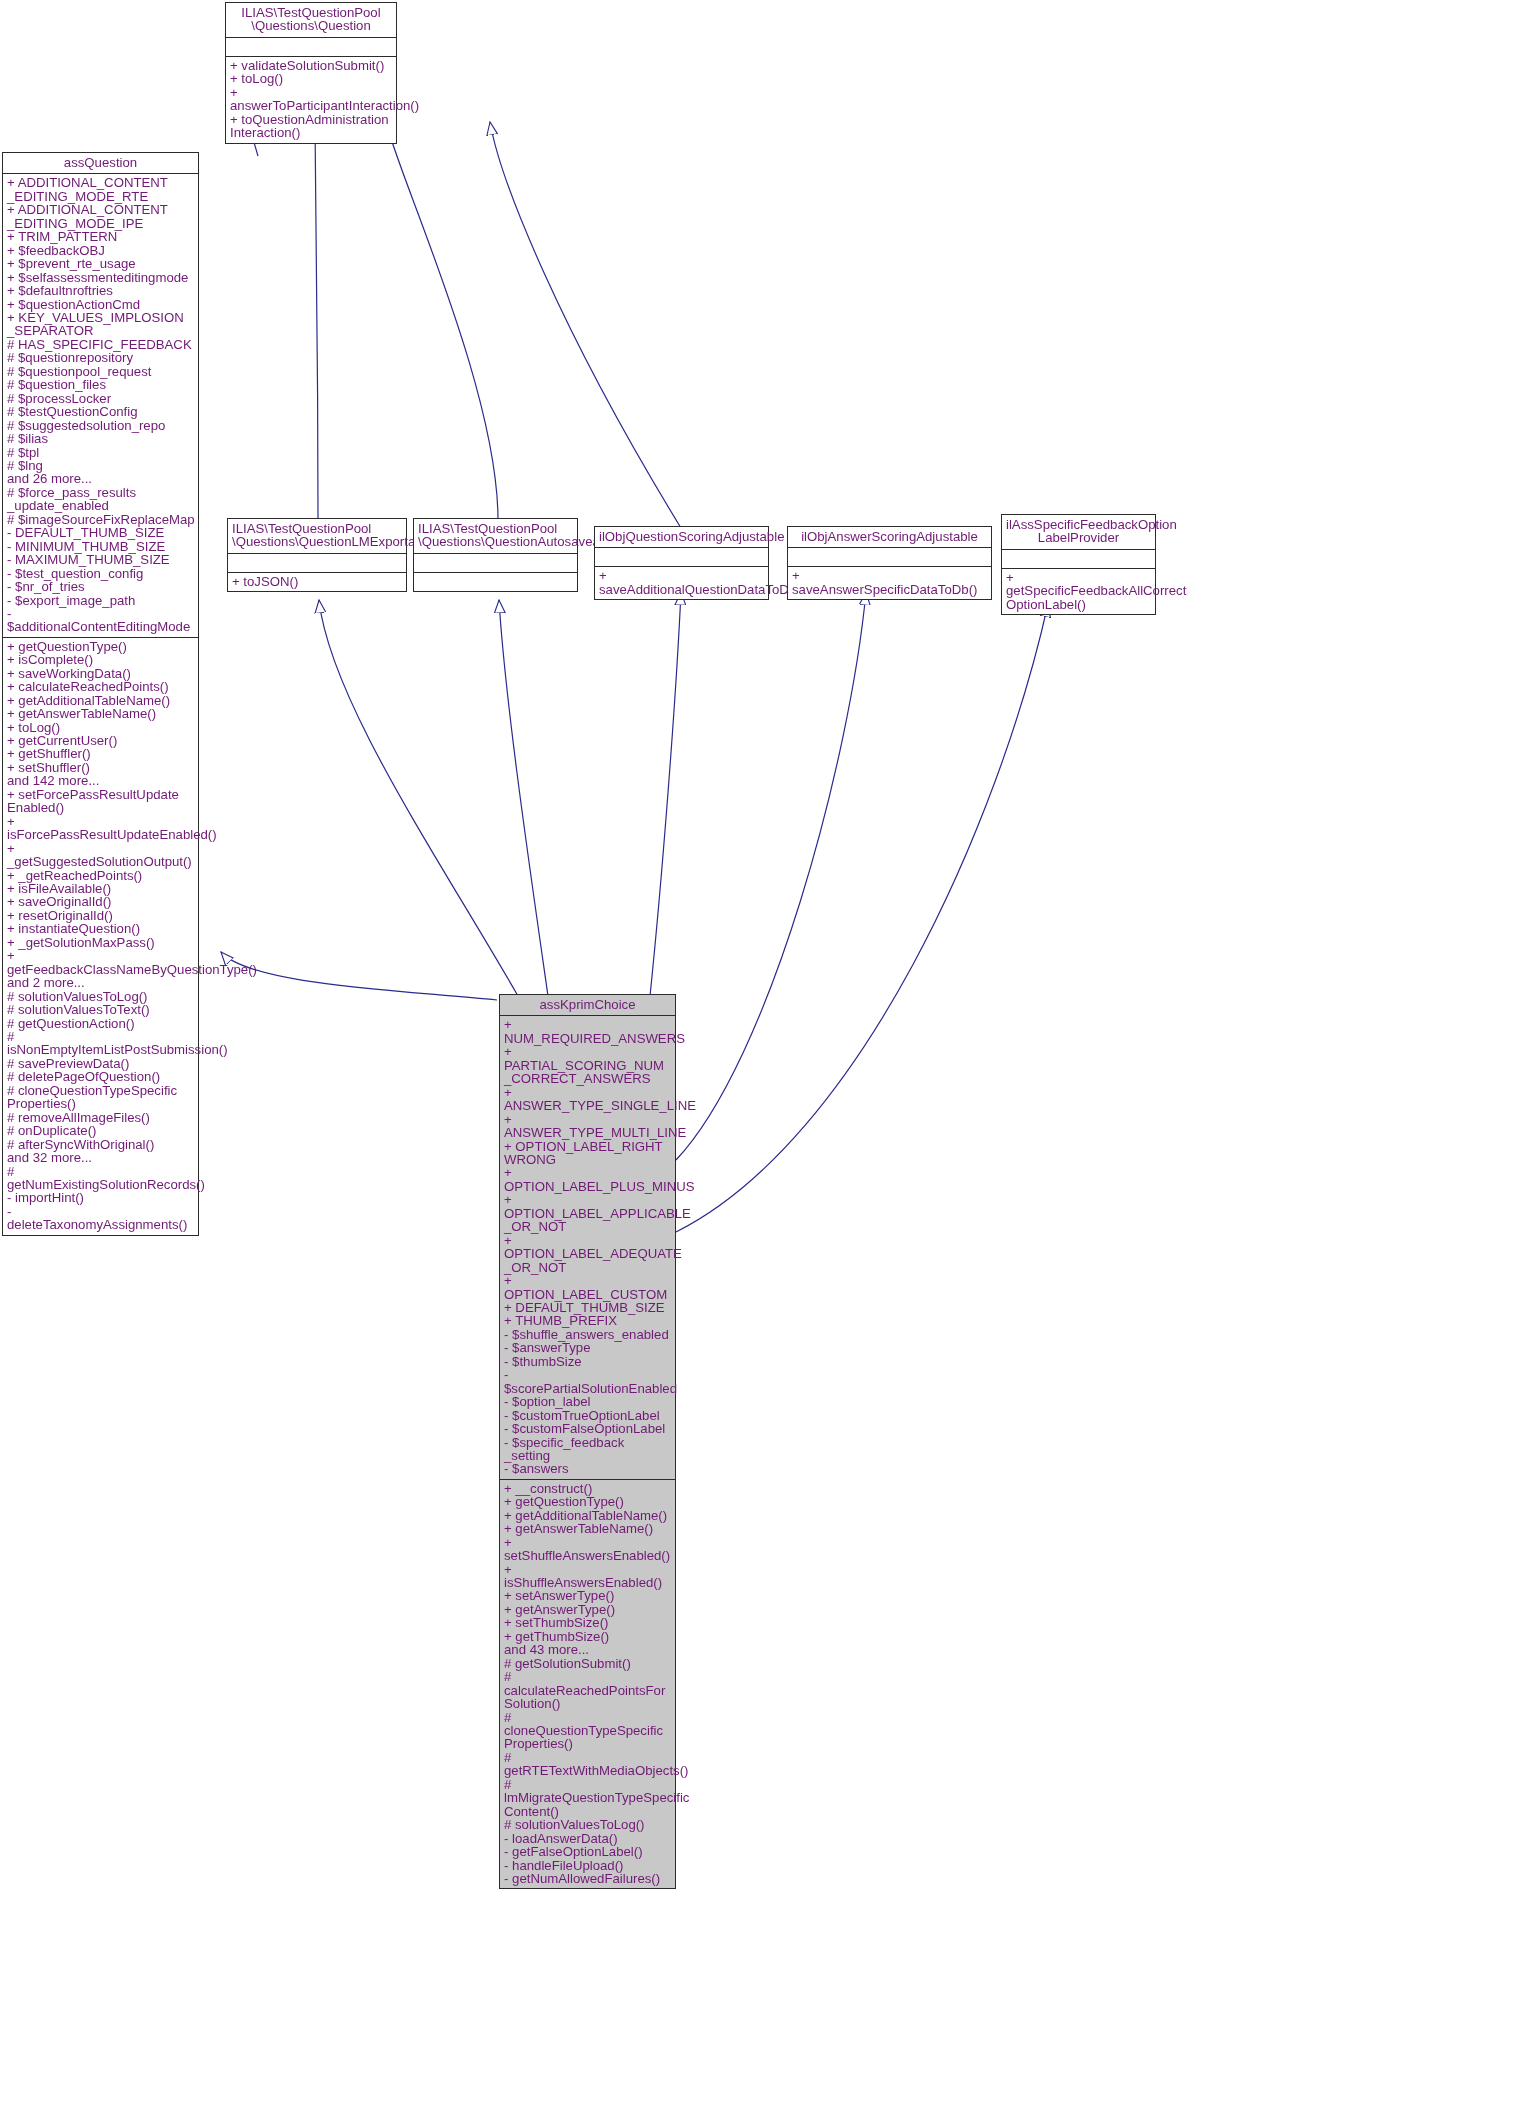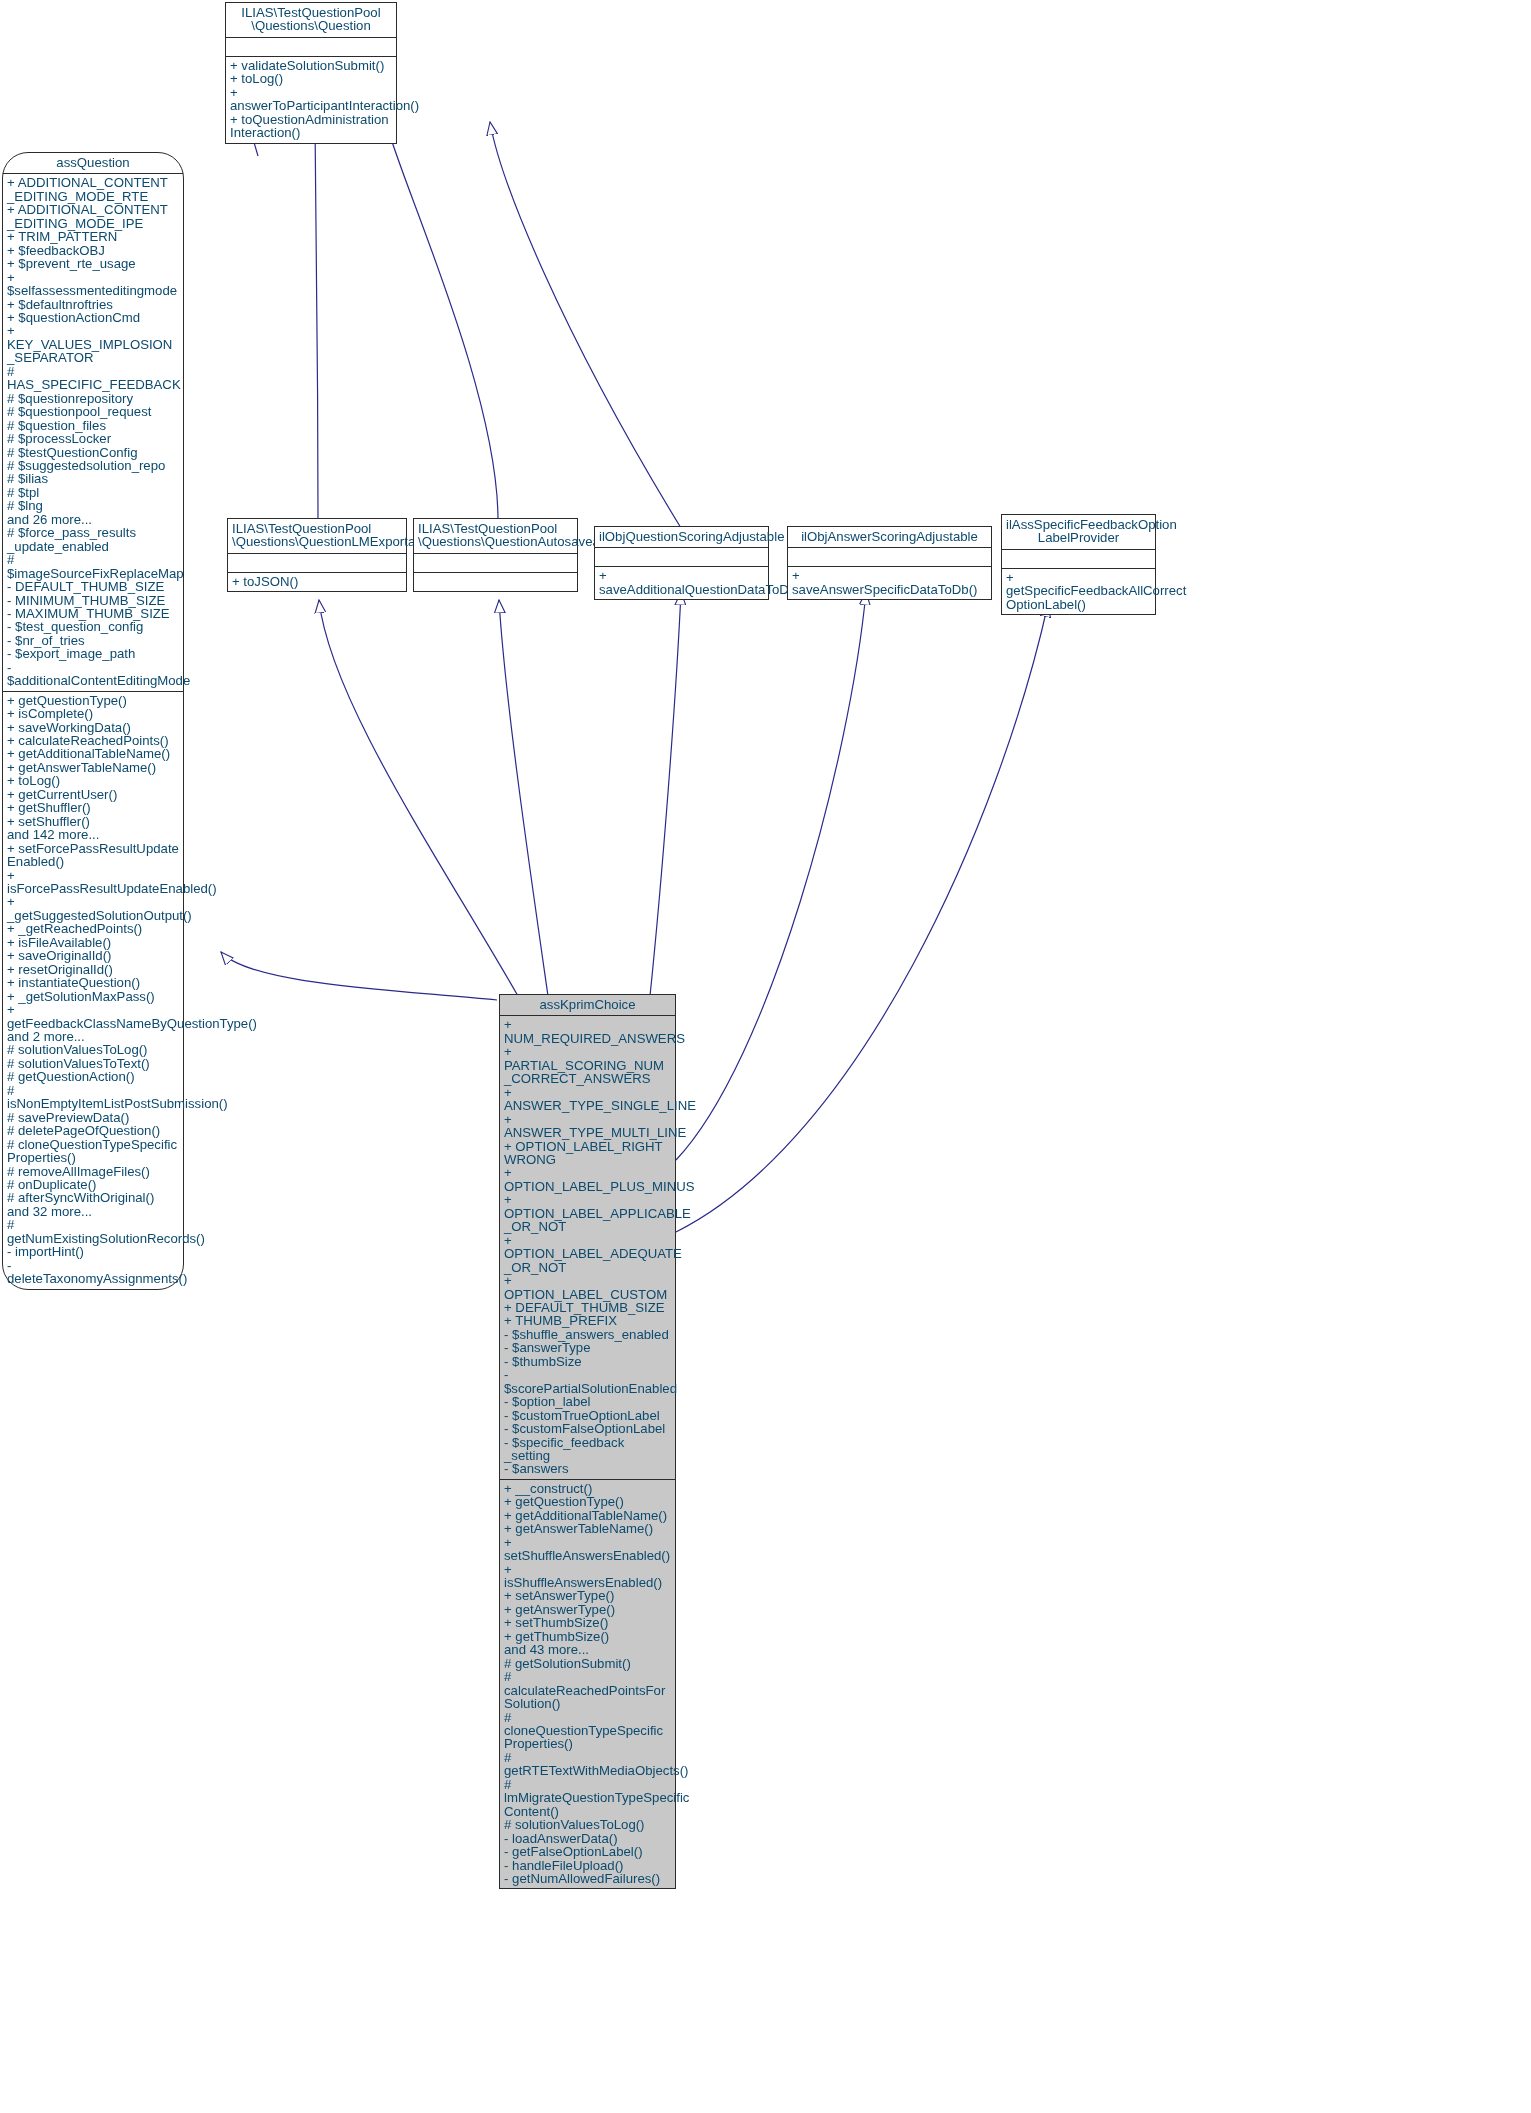--- a/index.html
+++ b/index.html
@@ -11,21 +11,21 @@
   #canvas{position:absolute;inset:0;width:1531px;height:2113px;overflow:hidden;}
   svg#edges{position:absolute;left:0;top:0;width:1531px;height:2113px;pointer-events:none;}
 
   .uml{
     position:absolute;
     box-sizing:border-box;
     border:1px solid #2b2b2b;
     background:#ffffff;
     font-size:13.2px;
     line-height:1.02;
-    color:#0c4a6e;
+    color:#701a75;
     z-index:5;
   }
   .uml.filled{background:#c8c8c8;}
   .uml .title{
     text-align:center;
     padding:3px 4px 4px 4px;
     border-bottom:1px solid #2b2b2b;
     white-space:pre-line;
     font-size:13.2px;
   }
@@ -89,21 +89,21 @@
     <div class="sec empty"></div>
     <div class="sec">
       <div class="row">+ validateSolutionSubmit()</div>
       <div class="row">+ toLog()</div>
       <div class="row">+ answerToParticipantInteraction()</div>
       <div class="row">+ toQuestionAdministration
 Interaction()</div>
     </div>
   </div>
 
-  <div class="uml" style="left:2px;top:152px;width:182px;border-radius:26px;">
+  <div class="uml" style="left:2px;top:152px;width:197px;">
     <div class="title">assQuestion</div>
     <div class="sec" id="assq-attrs">
         <div class="row">+ ADDITIONAL_CONTENT
 _EDITING_MODE_RTE</div>
         <div class="row">+ ADDITIONAL_CONTENT
 _EDITING_MODE_IPE</div>
         <div class="row">+ TRIM_PATTERN</div>
         <div class="row">+ $feedbackOBJ</div>
         <div class="row">+ $prevent_rte_usage</div>
         <div class="row">+ $selfassessmenteditingmode</div>

